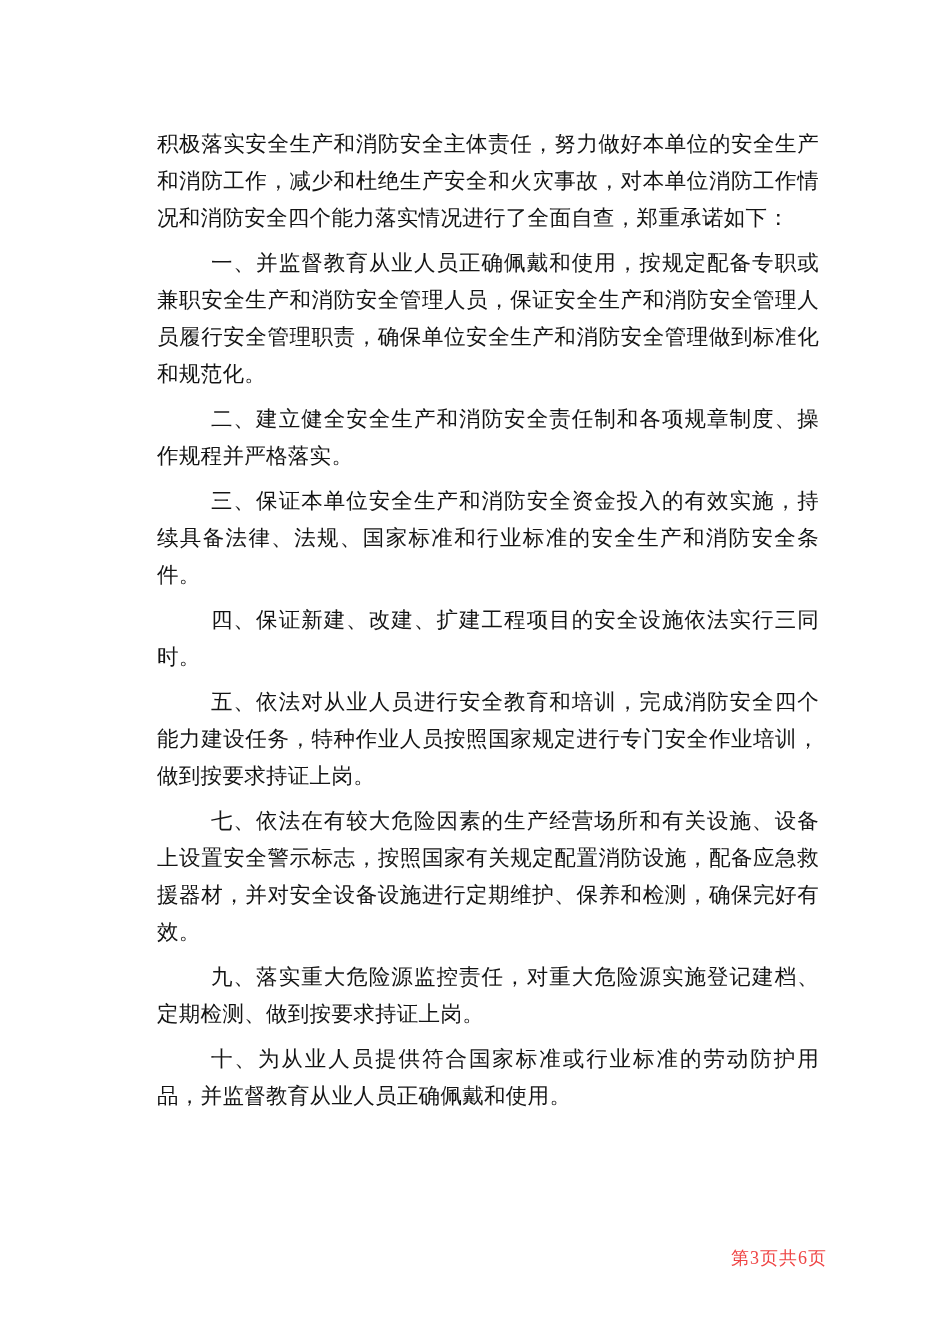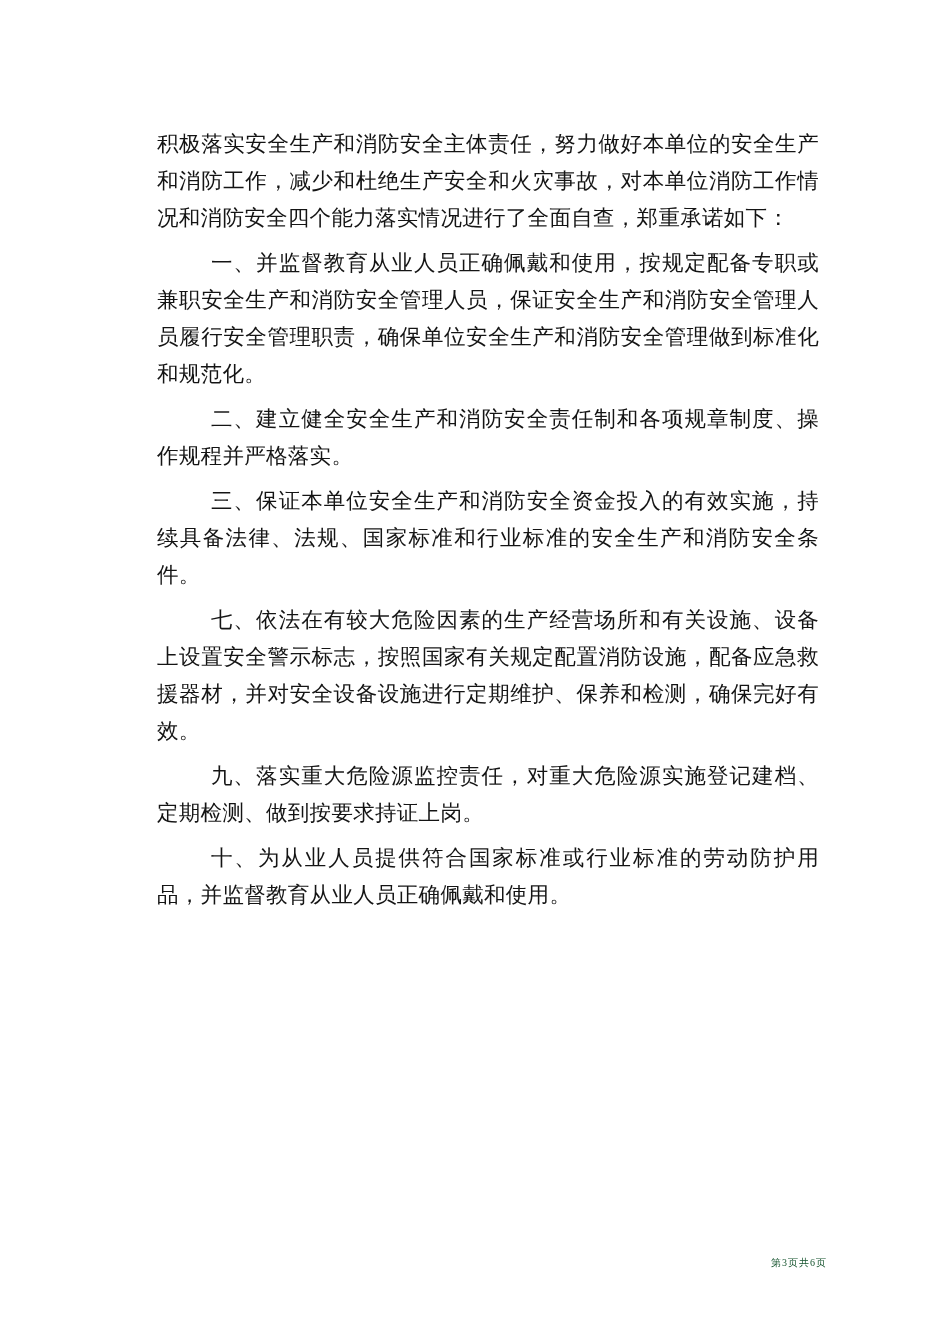--- a/index.html
+++ b/index.html
@@ -40,35 +40,37 @@
   }
 
   .para.indent {
     text-indent: 54px;
   }
 
   .footer {
     position: absolute;
     right: 123px;
     bottom: 74px;
-    font-size: 10px;
-    color: #14532d;
+    font-size: 18px;
+    color: #ef4444;
     letter-spacing: 1px;
   }
 </style>
 </head>
 <body>
 
 <div class="page">
 
   <div class="content">
     <p class="para">积极落实安全生产和消防安全主体责任，努力做好本单位的安全生产和消防工作，减少和杜绝生产安全和火灾事故，对本单位消防工作情况和消防安全四个能力落实情况进行了全面自查，郑重承诺如下：</p>
     <p class="para indent">一、并监督教育从业人员正确佩戴和使用，按规定配备专职或兼职安全生产和消防安全管理人员，保证安全生产和消防安全管理人员履行安全管理职责，确保单位安全生产和消防安全管理做到标准化和规范化。</p>
     <p class="para indent">二、建立健全安全生产和消防安全责任制和各项规章制度、操作规程并严格落实。</p>
     <p class="para indent">三、保证本单位安全生产和消防安全资金投入的有效实施，持续具备法律、法规、国家标准和行业标准的安全生产和消防安全条件。</p>
+    <p class="para indent">四、保证新建、改建、扩建工程项目的安全设施依法实行三同时。</p>
+    <p class="para indent">五、依法对从业人员进行安全教育和培训，完成消防安全四个能力建设任务，特种作业人员按照国家规定进行专门安全作业培训，做到按要求持证上岗。</p>
     <p class="para indent">七、依法在有较大危险因素的生产经营场所和有关设施、设备上设置安全警示标志，按照国家有关规定配置消防设施，配备应急救援器材，并对安全设备设施进行定期维护、保养和检测，确保完好有效。</p>
     <p class="para indent">九、落实重大危险源监控责任，对重大危险源实施登记建档、定期检测、做到按要求持证上岗。</p>
     <p class="para indent">十、为从业人员提供符合国家标准或行业标准的劳动防护用品，并监督教育从业人员正确佩戴和使用。</p>
   </div>
 
   <div class="footer">第3页共6页</div>
 
 </div>
 
 </body></html>

